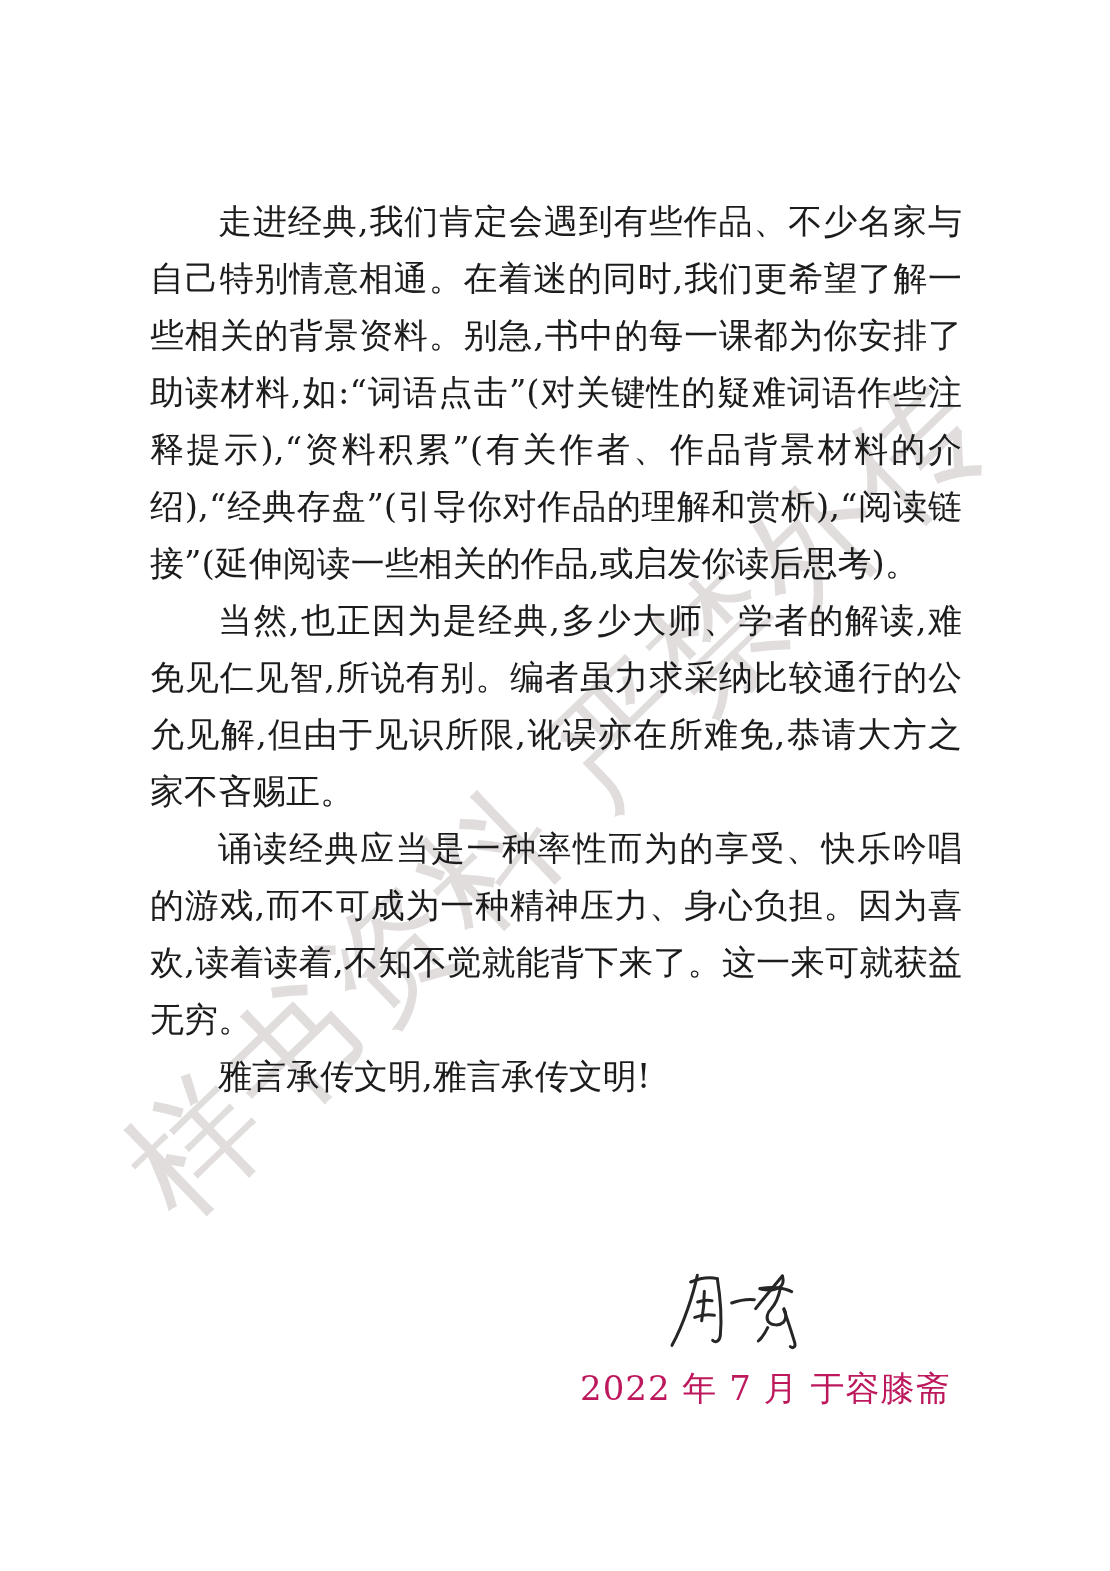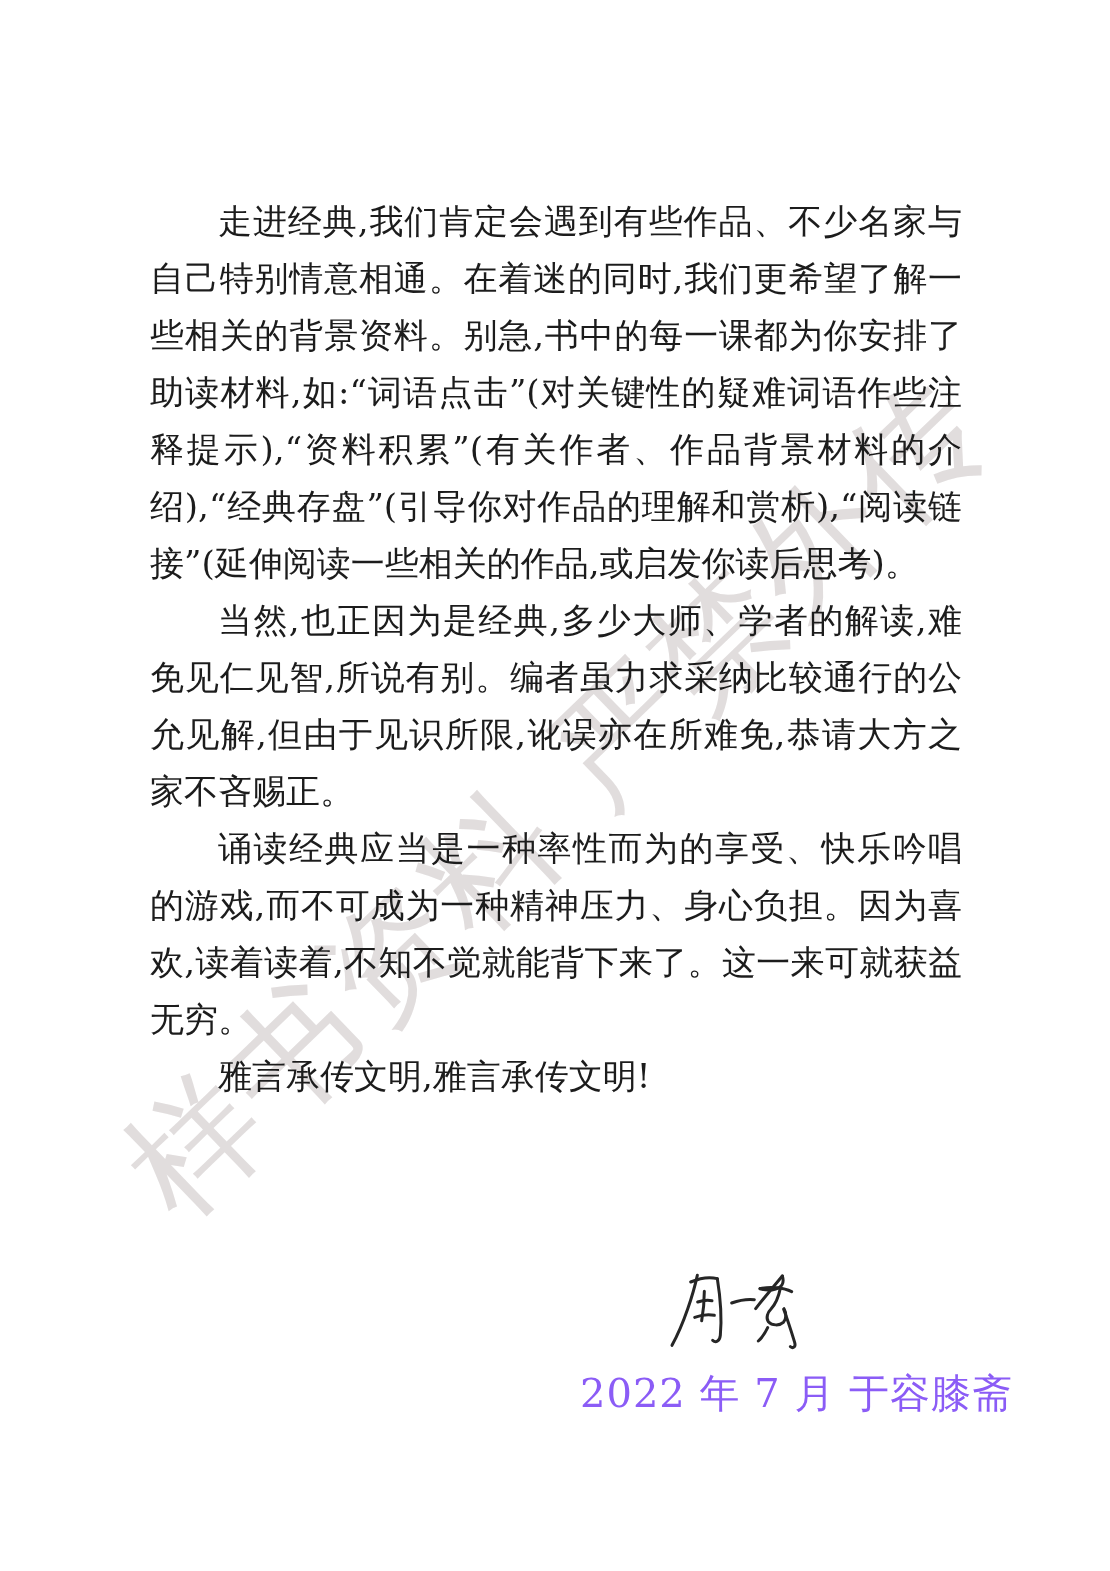--- a/index.html
+++ b/index.html
@@ -69,23 +69,23 @@
     stroke-linecap: round;
     stroke-linejoin: round;
   }
   
   .dateline {
     position: absolute;
     left: 580px;
     top: 1366px;
     width: 340px;
     z-index: 1;
-    font-size: 40px;
+    font-size: 34px;
     letter-spacing: 1px;
-    color: #8b5cf6;
+    color: #be185d;
     white-space: nowrap;
   }
 </style>
 </head>
 <body>
 
 <div class="page">
 
   <div class="watermark">样书资料 严禁外传</div>
 

